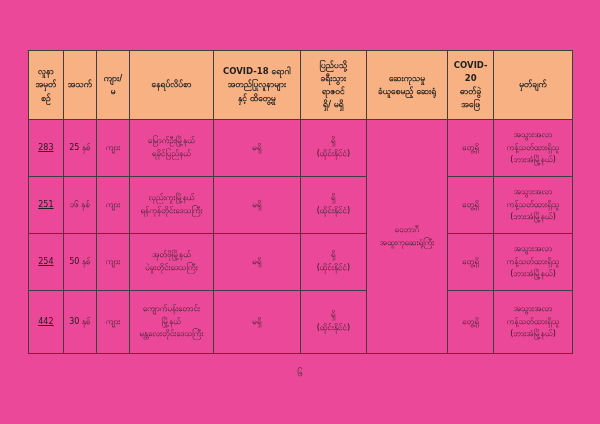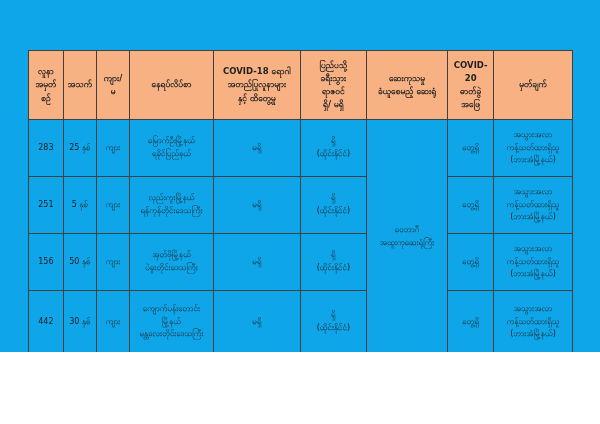--- a/index.html
+++ b/index.html
@@ -4,22 +4,22 @@
 <style>
   html, body {
     margin: 0;
     padding: 0;
     background: #ffffff;
     font-family: "DejaVu Sans", sans-serif;
   }
   .page {
     position: relative;
     width: 600px;
-    height: 352px;
-    background: #0ea5e9;
+    height: 424px;
+    background: #ec4899;
     overflow: hidden;
   }
   table.report {
     position: absolute;
     left: 28px;
     top: 50px;
     width: 545px;
     border-collapse: collapse;
     table-layout: fixed;
   }
@@ -38,21 +38,21 @@
     font-size: 8.5px;
     font-weight: bold;
     line-height: 1.55;
     height: 64px;
   }
   table.report td {
     font-size: 8px;
     line-height: 1.6;
     height: 52px;
   }
-  td.serial { font-size: 9px; }
+  td.serial { font-size: 9px; text-decoration: underline; }
   tr.row-last td { height: 58px; }
   .page-number {
     position: absolute;
     left: 0;
     top: 366px;
     width: 600px;
     text-align: center;
     font-size: 10px;
     color: #303030;
   }
@@ -110,34 +110,34 @@
 (ထိုင်းနိုင်ငံ)</td>
         <td rowspan="4">ဝေဘာဂီ
 အထူးကုဆေးရုံကြီး</td>
         <td>တွေ့ရှိ</td>
         <td>အသွားအလာ
 ကန့်သတ်ထားရှိသူ
 (ဘားအံမြို့နယ်)</td>
       </tr>
       <tr>
         <td class="serial">251</td>
-        <td>5 နှစ်</td>
+        <td>၁၆ နှစ်</td>
         <td>ကျား</td>
         <td>လှည်းကူးမြို့နယ်
 ရန်ကုန်တိုင်းဒေသကြီး</td>
         <td>မရှိ</td>
         <td>ရှိ
 (ထိုင်းနိုင်ငံ)</td>
         <td>တွေ့ရှိ</td>
         <td>အသွားအလာ
 ကန့်သတ်ထားရှိသူ
 (ဘားအံမြို့နယ်)</td>
       </tr>
       <tr>
-        <td class="serial">156</td>
+        <td class="serial">254</td>
         <td>50 နှစ်</td>
         <td>ကျား</td>
         <td>အုတ်ဖိုမြို့နယ်
 ပဲခူးတိုင်းဒေသကြီး</td>
         <td>မရှိ</td>
         <td>ရှိ
 (ထိုင်းနိုင်ငံ)</td>
         <td>တွေ့ရှိ</td>
         <td>အသွားအလာ
 ကန့်သတ်ထားရှိသူ

